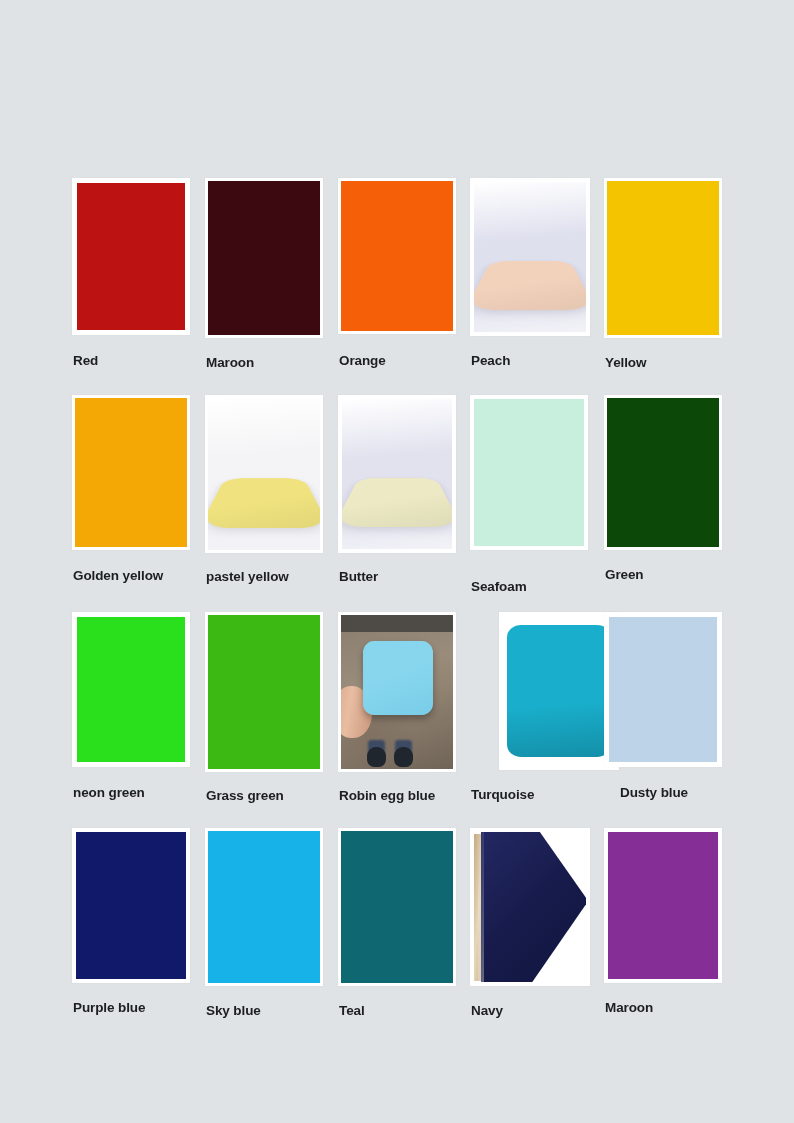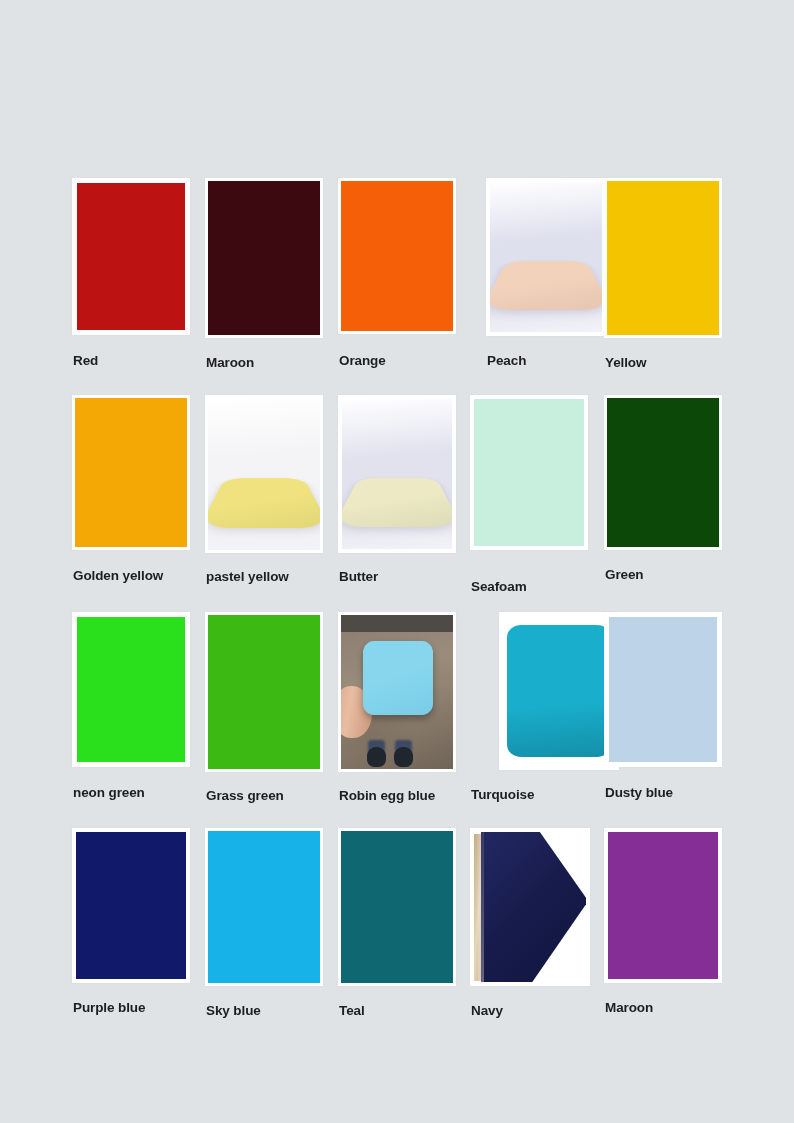--- a/index.html
+++ b/index.html
@@ -177,21 +177,21 @@
       <div class="swatch-cell" style="position: absolute; left: 266px; top: 0px;">
         <div class="card" style="width: 118px; height: 156px; padding: 3px;">
           <div style="position: absolute; inset: 3px; overflow: hidden;">
             <div class="fill">
               <div class="solid" style="background: rgb(245, 95, 8);"></div>
             </div>
           </div>
         </div>
         <div class="swatch-label" style="position: absolute; left: 1px; top: 176px;">Orange</div>
       </div>
-      <div class="swatch-cell" style="position: absolute; left: 398px; top: 0px; margin-left: 16px;">
+      <div class="swatch-cell" style="position: absolute; left: 398px; top: 0px;">
         <div class="card" style="width: 120px; height: 158px; padding: 4px;">
           <div style="position: absolute; inset: 4px; overflow: hidden;">
             <div class="fill">
               <div class="tile-scene">
                 <div class="tile-bg" style="background: linear-gradient(175deg, rgb(255, 255, 255) 0%, rgb(223, 224, 238) 38%, rgb(223, 224, 238) 70%, rgb(242, 242, 247) 100%);"></div>
                 <div class="tile" style="left: 6%; top: 36%; width: 88%; height: 58%; background: linear-gradient(165deg, rgb(243, 210, 188) 0%, rgb(243, 210, 188) 55%, rgba(0, 0, 0, 0.06) 100%), rgb(243, 210, 188); box-shadow: rgba(110, 110, 130, 0.22) 0px 3px 9px;"></div>
               </div>
             </div>
           </div>
         </div>
@@ -318,21 +318,21 @@
         <div class="swatch-label" style="position: absolute; left: 1px; top: 176px;">Turquoise</div>
       </div>
       <div class="swatch-cell" style="position: absolute; left: 532px; top: 0px;">
         <div class="card" style="width: 118px; height: 155px; padding: 5px;">
           <div style="position: absolute; inset: 5px; overflow: hidden;">
             <div class="fill">
               <div class="solid" style="background: rgb(189, 211, 232);"></div>
             </div>
           </div>
         </div>
-        <div class="swatch-label" style="position: absolute; left: 1px; top: 174px;">Dusty blue</div>
+        <div class="swatch-label" style="position: absolute; left: 16px; top: 174px;">Dusty blue</div>
       </div>
     </div>
     <div class="swatch-row" style="position: absolute; left: 0px; top: 650px;">
       <div class="swatch-cell" style="position: absolute; left: 0px; top: 0px;">
         <div class="card" style="width: 118px; height: 155px; padding: 4px;">
           <div style="position: absolute; inset: 4px; overflow: hidden;">
             <div class="fill">
               <div class="solid" style="background: rgb(16, 25, 106);"></div>
             </div>
           </div>

